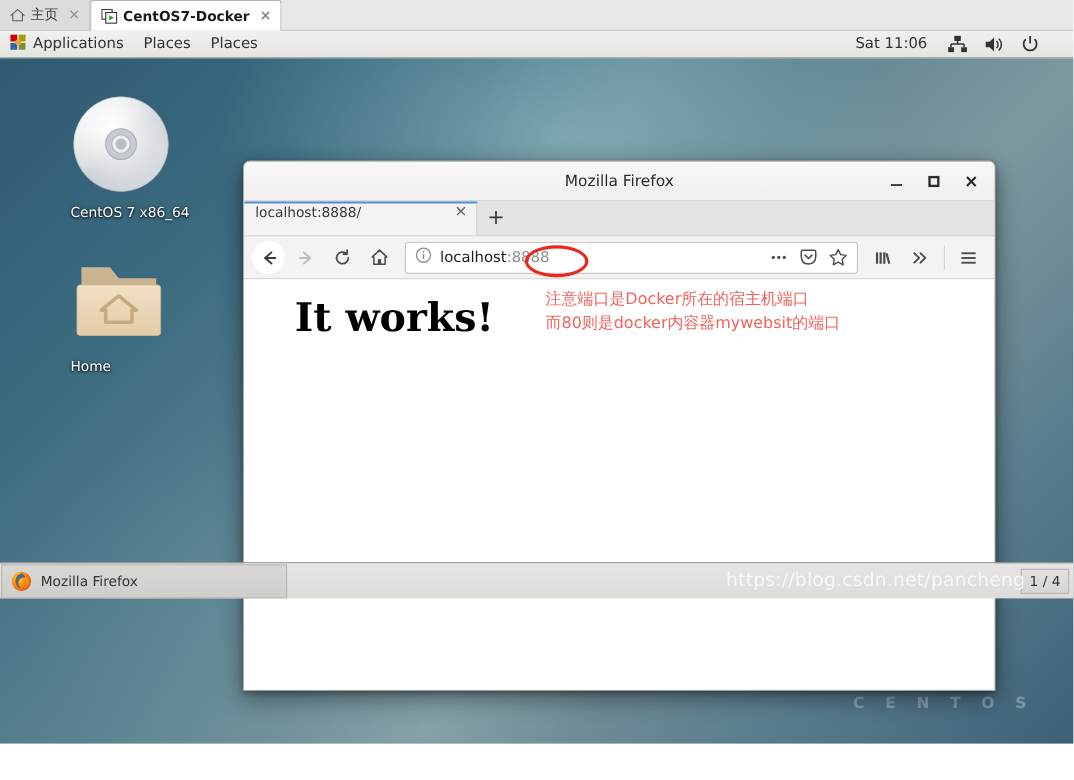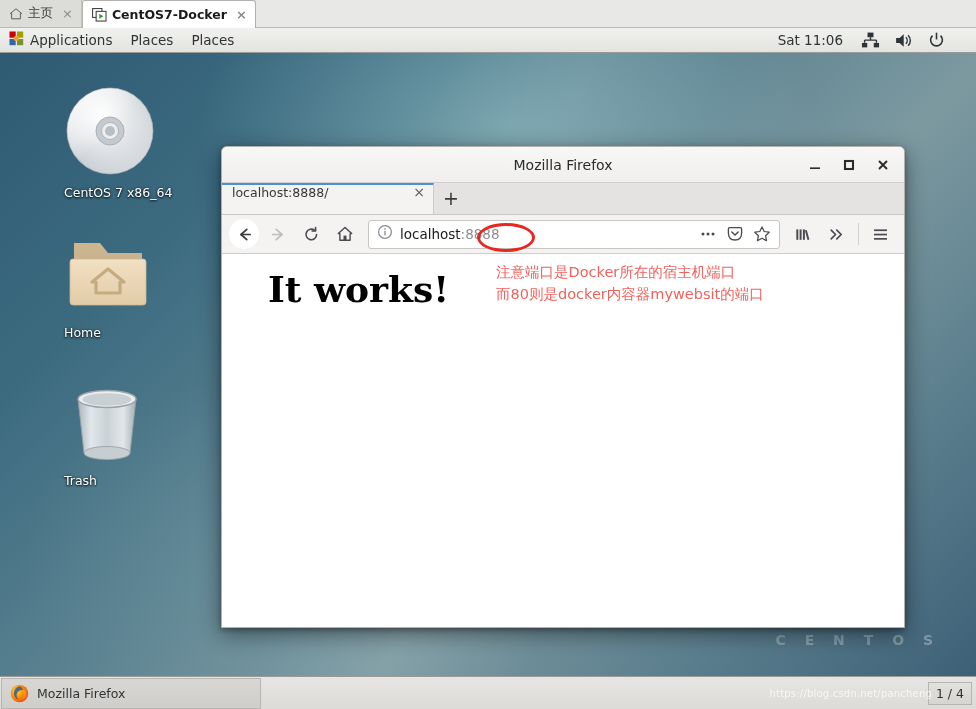--- a/index.html
+++ b/index.html
@@ -2,21 +2,21 @@
 <html><head>
 <meta charset="utf-8">
 <style>
   * { box-sizing: border-box; margin: 0; padding: 0; }
   html, body {
     width: 976px; height: 709px;
     font-family: "DejaVu Sans", "Liberation Sans", sans-serif;
     overflow: hidden;
     background: #ffffff;
   }
-  #root { position: relative; width: 976px; height: 709px; }
+  #root { position: relative; width: 976px; height: 544px; }
 
   
   .vm-tabstrip {
     position: absolute; left: 0; top: 0; width: 976px; height: 28px;
     background: #e8e8e6;
     border-bottom: 1px solid #b8b8b4;
     display: flex; align-items: flex-end;
   }
   .vm-tab {
     height: 27px; display: flex; align-items: center; gap: 5px;
@@ -209,21 +209,21 @@
     width: 260px; height: 31px; margin: 0 0 0 1px;
     background: linear-gradient(to bottom, #d8d7d4 0%, #cfcecb 100%);
     border: 1px solid #b6b5b2;
     display: flex; align-items: center; gap: 8px; padding: 0 8px;
     font-size: 12.5px; color: #2e3436;
   }
   .ff-logo { width: 19px; height: 19px; display: block; }
   .tb-right { margin-left: auto; display: flex; align-items: center; padding-right: 4px; position: relative; }
   .tb-watermark {
     position: absolute; right: 44px; top: 50%; transform: translateY(-50%);
-    font-size: 10px; color: rgba(255,255,255,0.75);
+    font-size: 17px; color: rgba(255,255,255,0.75);
     white-space: nowrap; letter-spacing: 0.2px;
   }
   .workspace {
     border: 1px solid #b6b5b2;
     background: linear-gradient(to bottom, #e2e1de 0%, #d6d5d2 100%);
     padding: 3px 7px; font-size: 12.5px; color: #2e3436;
     display: flex; align-items: center; gap: 2px;
   }
 </style>
 </head>
@@ -345,40 +345,20 @@
             </linearGradient>
           </defs>
           <path d="M10 8 L36 8 L44 18 L78 18 L78 60 L10 60 Z" fill="url(#folderBack)"></path>
           <rect x="6" y="24" width="76" height="46" rx="3" fill="url(#folderFront)" stroke="#cdb793" stroke-width="0.8"></rect>
           <path d="M44 34 L28 47 L32 47 L32 58 L56 58 L56 47 L60 47 Z" fill="none" stroke="#c5ab80" stroke-width="3.2" stroke-linejoin="round"></path>
         </svg>
       </span>
       <span class="desk-icon-label">Home</span>
     </div>
 
-    <div class="desk-icon" id="icon-trash">
-      <span>
-        <svg width="86" height="80" viewBox="0 0 86 80">
-          <defs>
-            <linearGradient id="binBody" x1="0" y1="0" x2="1" y2="0">
-              <stop offset="0%" stop-color="#b4bcc0"></stop>
-              <stop offset="22%" stop-color="#eef1f2"></stop>
-              <stop offset="50%" stop-color="#d3d9dc"></stop>
-              <stop offset="78%" stop-color="#eef1f2"></stop>
-              <stop offset="100%" stop-color="#aab2b7"></stop>
-            </linearGradient>
-          </defs>
-          <path d="M14 14 L20 68 Q43 76 66 68 L72 14 Z" fill="url(#binBody)" opacity="0.93" stroke="#9aa3a9" stroke-width="0.9"></path>
-          <ellipse cx="43" cy="68" rx="23" ry="6.5" fill="#c6ced2" stroke="#9aa3a9" stroke-width="0.9"></ellipse>
-          <ellipse cx="43" cy="14" rx="29" ry="8.5" fill="#e9edef" stroke="#9aa3a9" stroke-width="1.4"></ellipse>
-          <ellipse cx="43" cy="14.5" rx="24.5" ry="6.2" fill="#bcc5ca" opacity="0.75"></ellipse>
-        </svg>
-      </span>
-      <span class="desk-icon-label">Trash</span>
-    </div>
 
     <div class="ff-window">
 
       <div class="ff-titlebar">
         <div class="ff-title">Mozilla Firefox</div>
         <div class="ff-wincontrols">
           <div class="ff-wb">
             <svg width="14" height="14" viewBox="0 0 14 14">
                 <rect x="2" y="9.4" width="10" height="1.6" fill="#2b2b2b"></rect>
               </svg>

